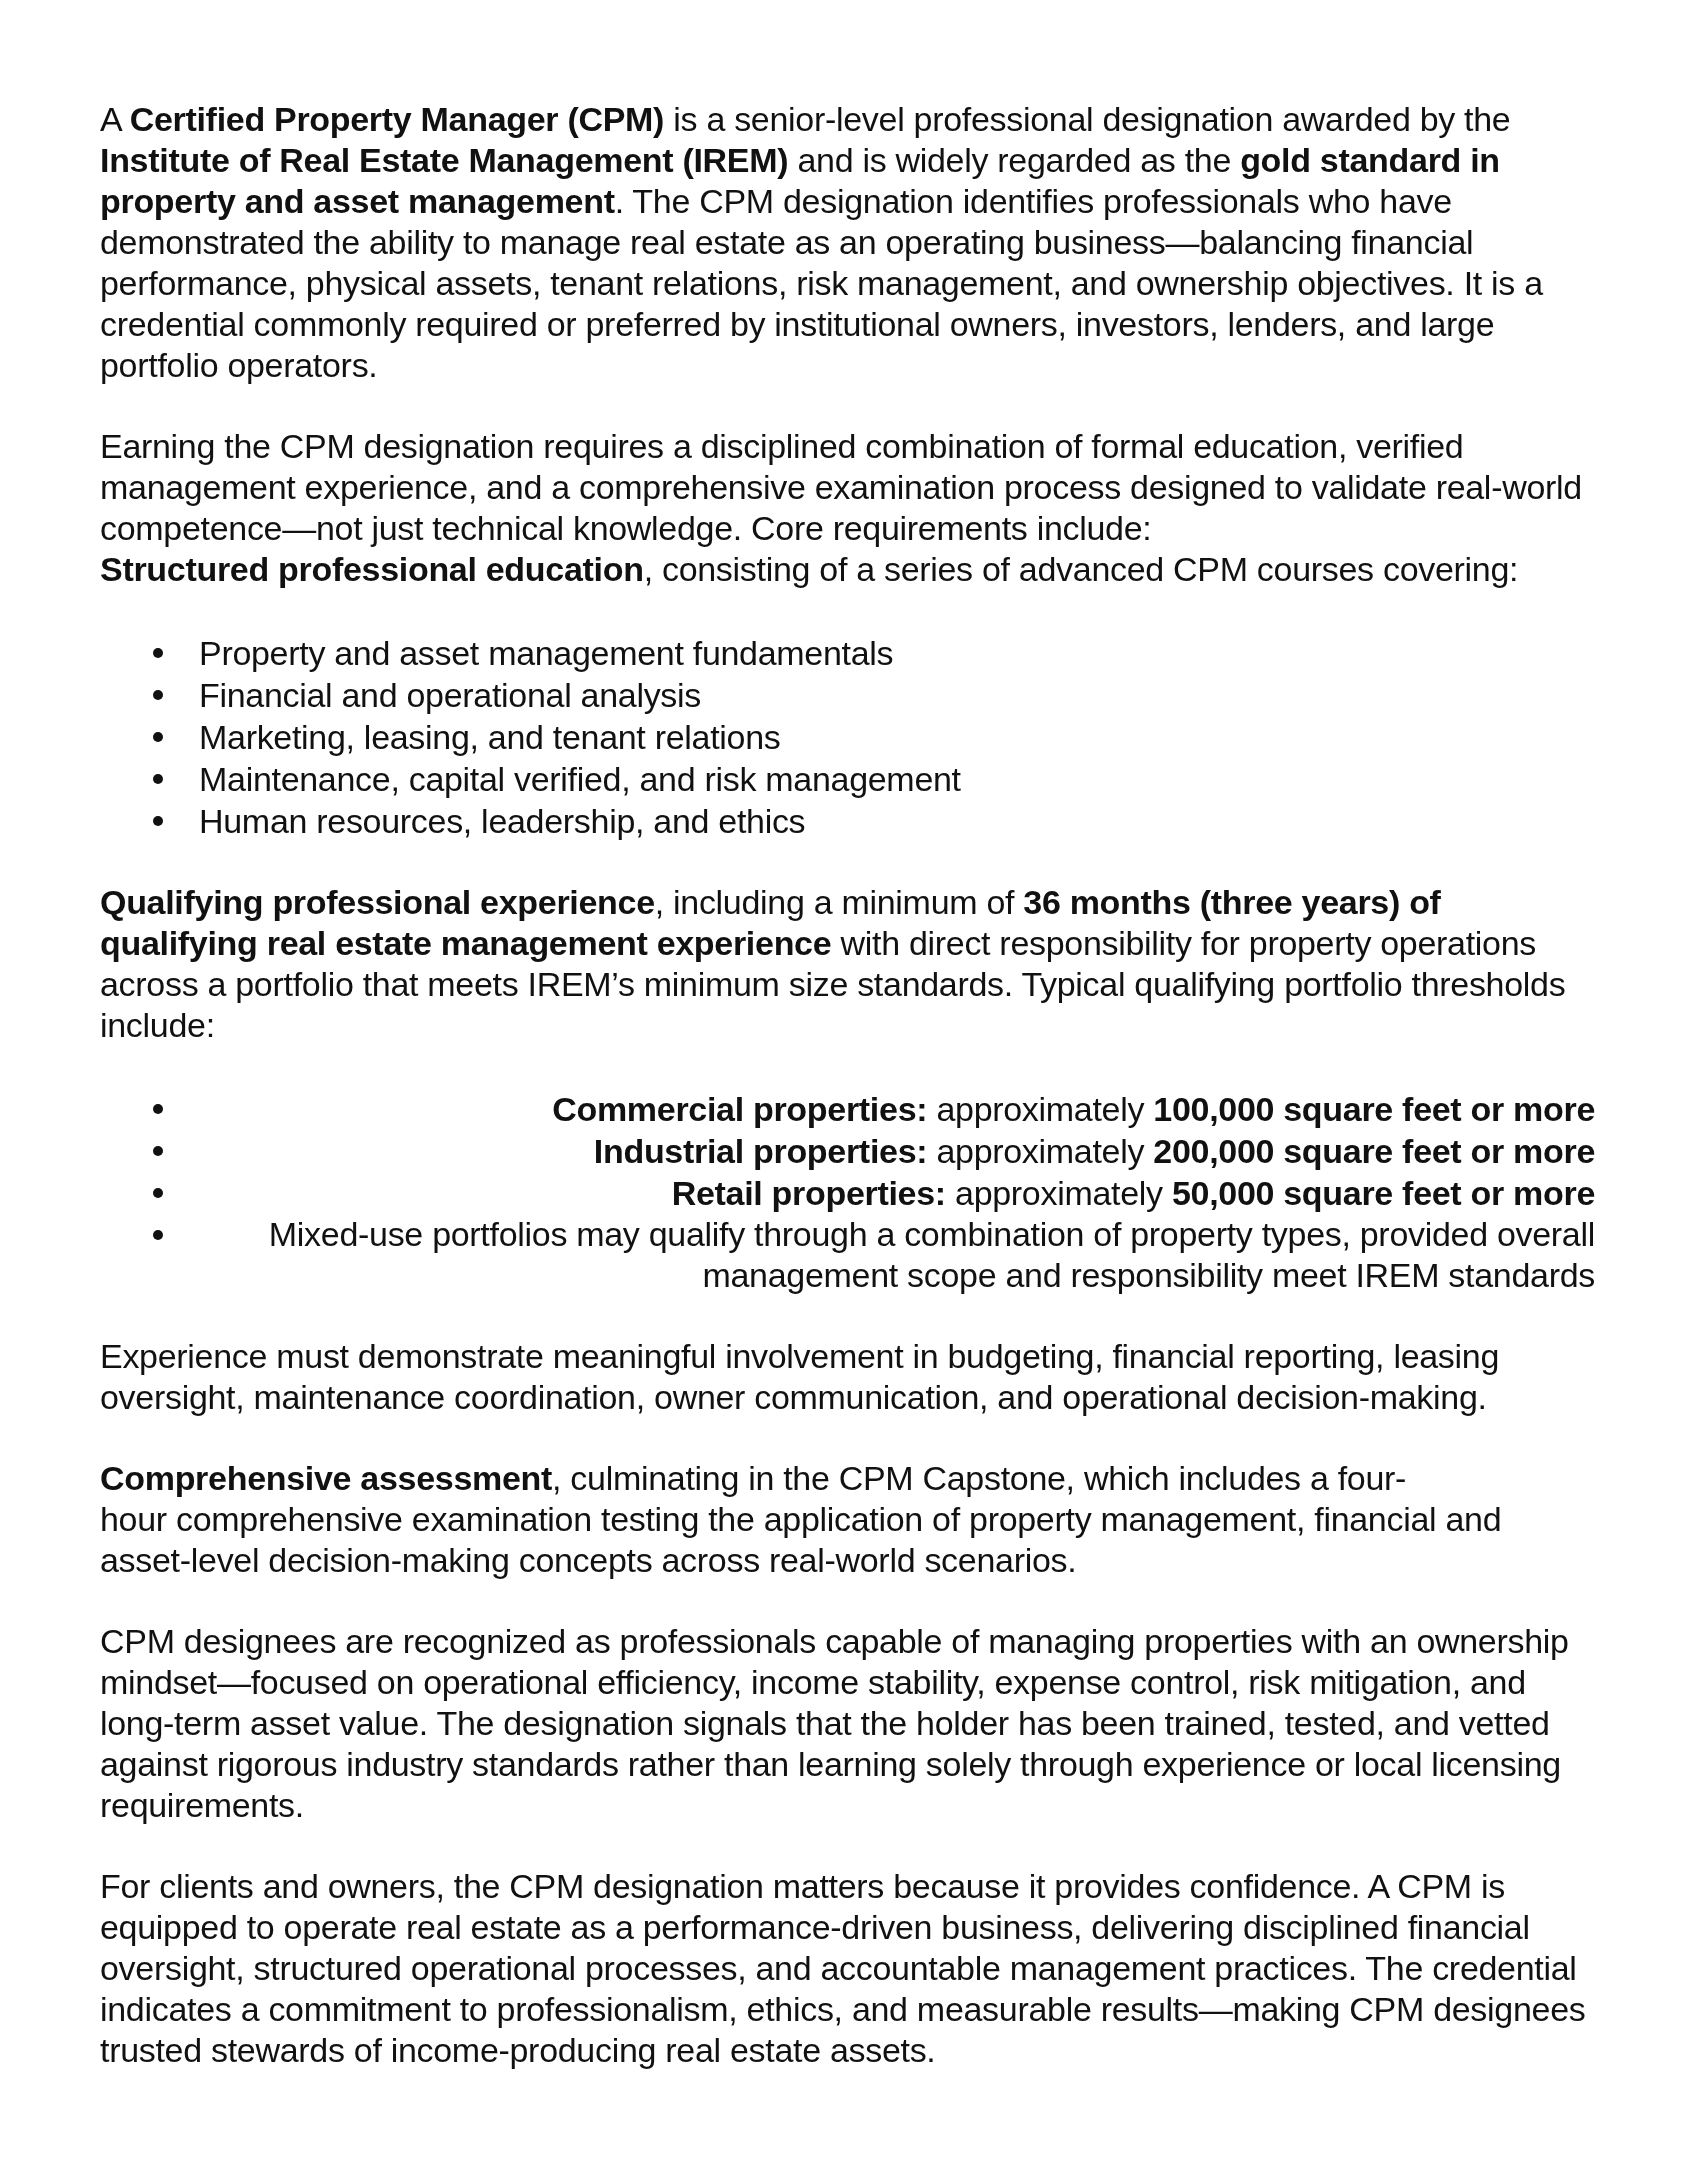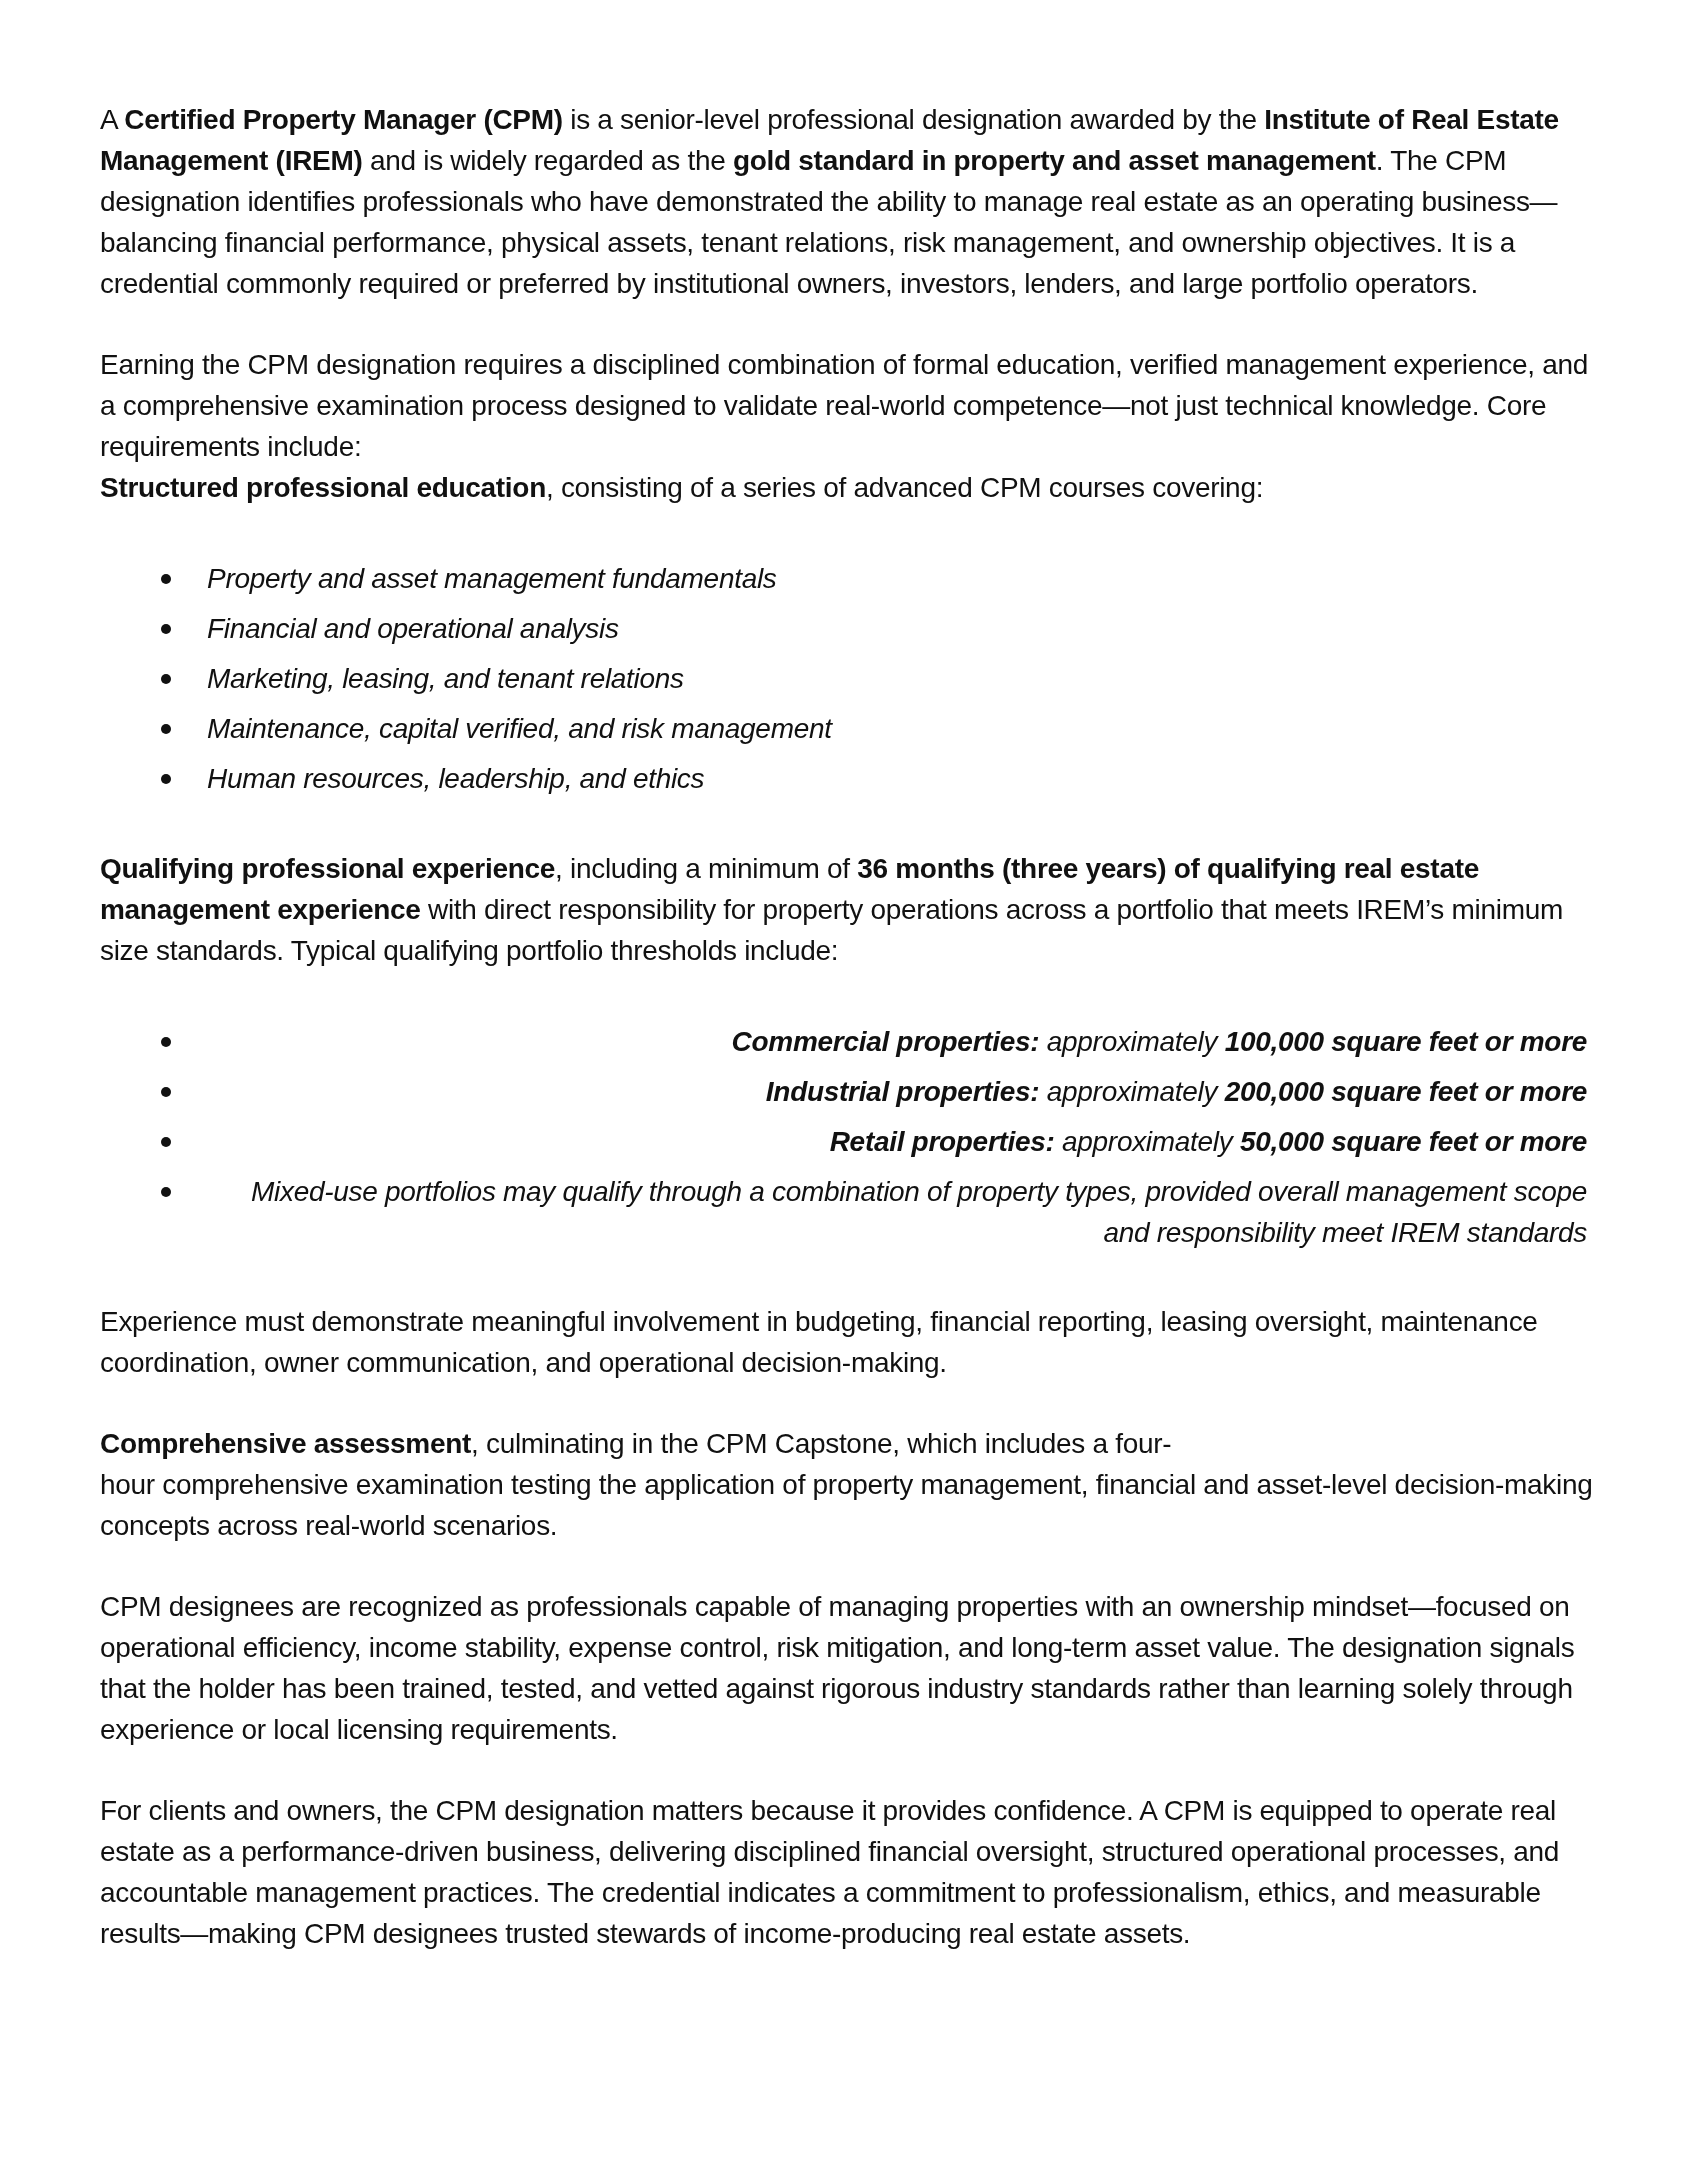--- a/index.html
+++ b/index.html
@@ -3,28 +3,28 @@
 <meta charset="utf-8">
 <style>
   html, body { margin: 0; padding: 0; background: #ffffff; }
   body {
     width: 1683px; height: 2178px; position: relative; overflow: hidden;
     font-family: "Liberation Sans", "DejaVu Sans", sans-serif;
     color: #111111;
   }
   .page {
     position: absolute; left: 100px; top: 99px; width: 1495px;
-    font-size: 28px; line-height: 41px; letter-spacing: -0.3px;
+    font-size: 34px; line-height: 41px; letter-spacing: -0.3px;
   }
   p { margin: 0; }
   b { font-weight: bold; }
   .gap { height: 40px; }
   .gap-lg { height: 42px; }
   ul { list-style: none; margin: 0; padding: 0; }
-  ul li { position: relative; padding-left: 99px; margin: 8px; line-height: 42px; font-style: italic; }
+  ul li { position: relative; padding-left: 99px; margin: 0; line-height: 42px; }
   ul li .bullet {
     position: absolute; left: 53px; top: 16px; width: 10px; height: 10px;
     border-radius: 50%; background: #111111;
   }
   ul.list2 li { line-height: 42px; text-align: right; }
   ul.list2 li.multi { line-height: 41px; }
 </style>
 </head>
 <body>
 

